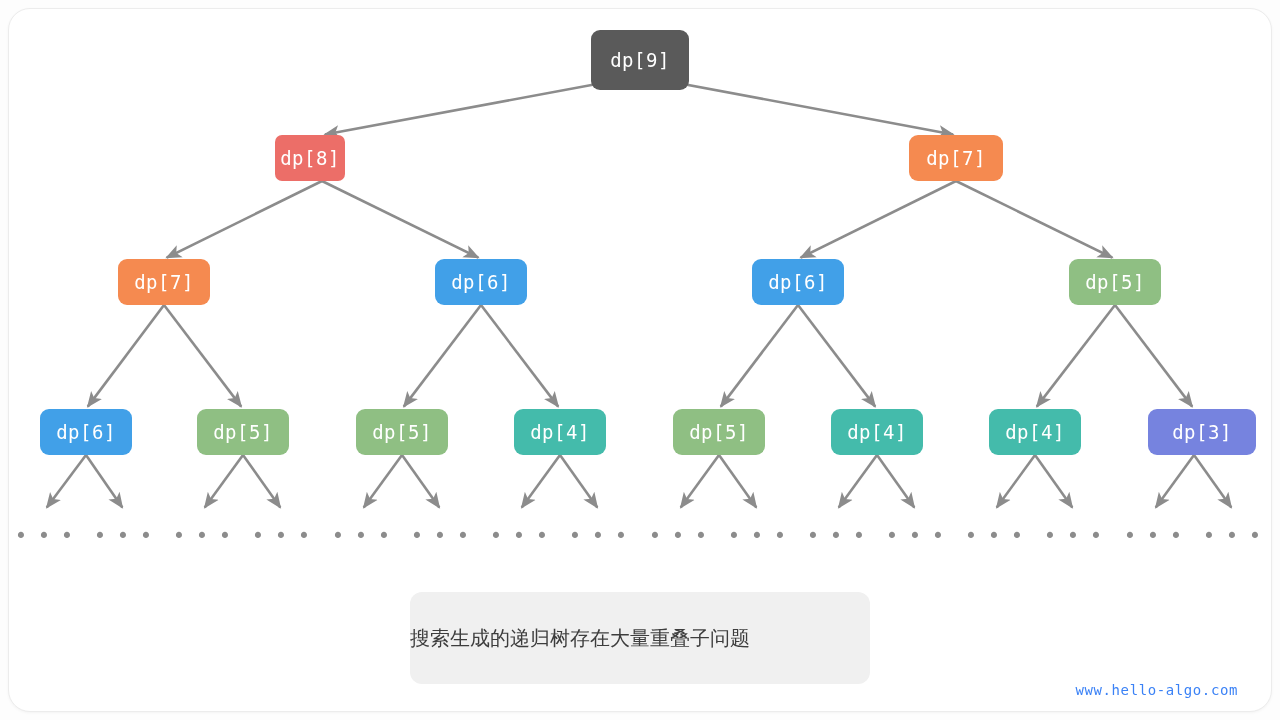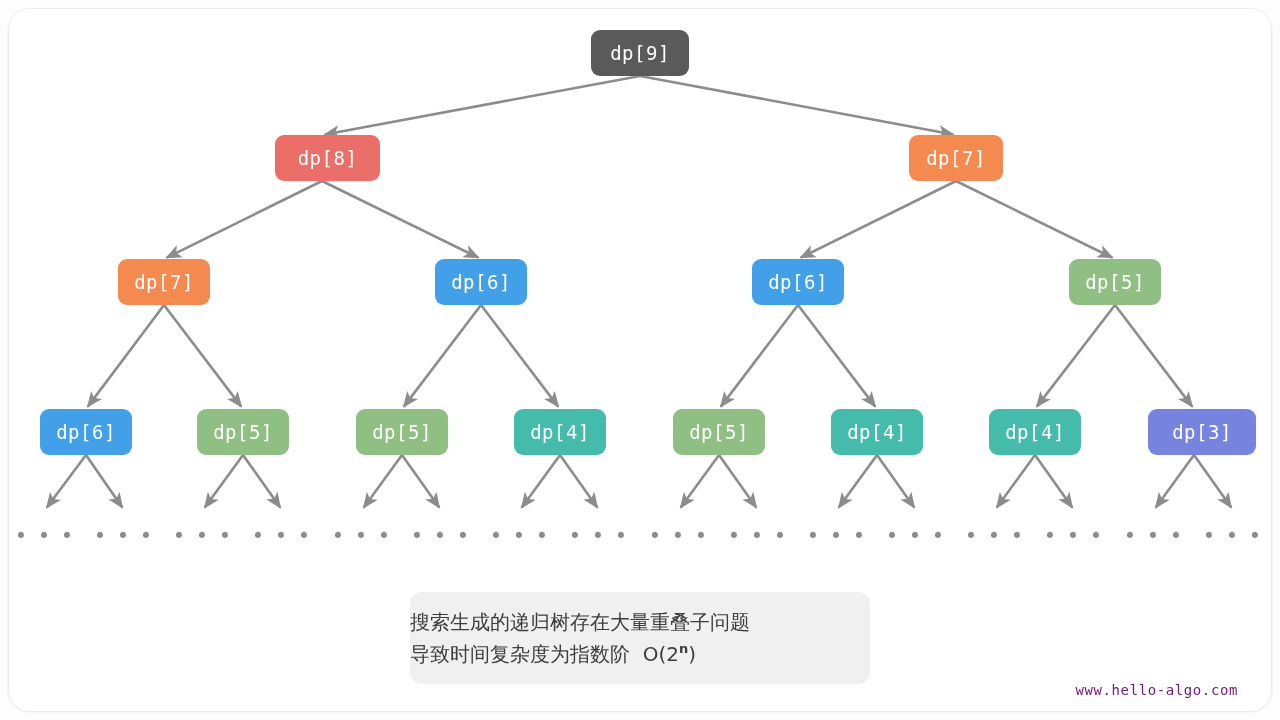--- a/index.html
+++ b/index.html
@@ -82,21 +82,21 @@
   .cap-line sup {
     font-size: 13px;
     font-weight: bold;
     vertical-align: super;
     line-height: 0;
   }
   #watermark {
     position: absolute;
     right: 42px;
     bottom: 22px;
-    color: #701a75;
+    color: #3b82f6;
     font-family: "DejaVu Sans Mono", monospace;
     font-size: 14px;
     letter-spacing: 0.6px;
     white-space: nowrap;
   }
 </style>
 </head>
 <body>
 
 <div id="stage">
@@ -139,24 +139,24 @@
         <line x1="877" y1="455" x2="838.7645150930251" y2="507.5737917470904" stroke="#8c8c8c" stroke-width="2.6" marker-end="url(#arrowhead)"></line>
         <line x1="877" y1="455" x2="914.2647136680762" y2="507.55280132677416" stroke="#8c8c8c" stroke-width="2.6" marker-end="url(#arrowhead)"></line>
         <line x1="1035" y1="455" x2="996.7645150930251" y2="507.5737917470904" stroke="#8c8c8c" stroke-width="2.6" marker-end="url(#arrowhead)"></line>
         <line x1="1035" y1="455" x2="1072.2647136680762" y2="507.55280132677416" stroke="#8c8c8c" stroke-width="2.6" marker-end="url(#arrowhead)"></line>
         <line x1="1194" y1="455" x2="1155.7645150930252" y2="507.5737917470904" stroke="#8c8c8c" stroke-width="2.6" marker-end="url(#arrowhead)"></line>
         <line x1="1194" y1="455" x2="1231.2647136680762" y2="507.55280132677416" stroke="#8c8c8c" stroke-width="2.6" marker-end="url(#arrowhead)"></line>
       </g>
   </svg>
 
   <div id="node-layer">
-      <div class="node" style="left: 591px; top: 30px; width: 98px; height: 46px; background: rgb(90, 90, 90);">
+      <div class="node" style="left: 591px; top: 30px; width: 98px; height: 60px; background: rgb(90, 90, 90);">
         <span>dp[9]</span>
       </div>
-      <div class="node" style="left: 275px; top: 135px; width: 105px; height: 46px; background: rgb(236, 110, 104);">
+      <div class="node" style="left: 275px; top: 135px; width: 70px; height: 46px; background: rgb(236, 110, 104); border-radius: 7px;">
         <span>dp[8]</span>
       </div>
       <div class="node" style="left: 909px; top: 135px; width: 94px; height: 46px; background: rgb(245, 138, 80);">
         <span>dp[7]</span>
       </div>
       <div class="node" style="left: 118px; top: 259px; width: 92px; height: 46px; background: rgb(245, 138, 80);">
         <span>dp[7]</span>
       </div>
       <div class="node" style="left: 435px; top: 259px; width: 92px; height: 46px; background: rgb(65, 160, 232);">
         <span>dp[6]</span>
@@ -207,18 +207,17 @@
       <div class="ellipsis" style="left: 837px; top: 536px;">• • •</div>
       <div class="ellipsis" style="left: 916px; top: 536px;">• • •</div>
       <div class="ellipsis" style="left: 995px; top: 536px;">• • •</div>
       <div class="ellipsis" style="left: 1074px; top: 536px;">• • •</div>
       <div class="ellipsis" style="left: 1154px; top: 536px;">• • •</div>
       <div class="ellipsis" style="left: 1233px; top: 536px;">• • •</div>
     </div>
 
   <div id="caption">
     <div class="cap-line">搜索生成的递归树存在大量重叠子问题</div>
-    <div class="cap-line"><span>导致时间复杂度为指数阶&nbsp;&nbsp;O(2</span><sup>n</sup><span>)</span></div>
   </div>
 
   <div id="watermark">www.hello-algo.com</div>
 
 </div>
 
 </body></html>

